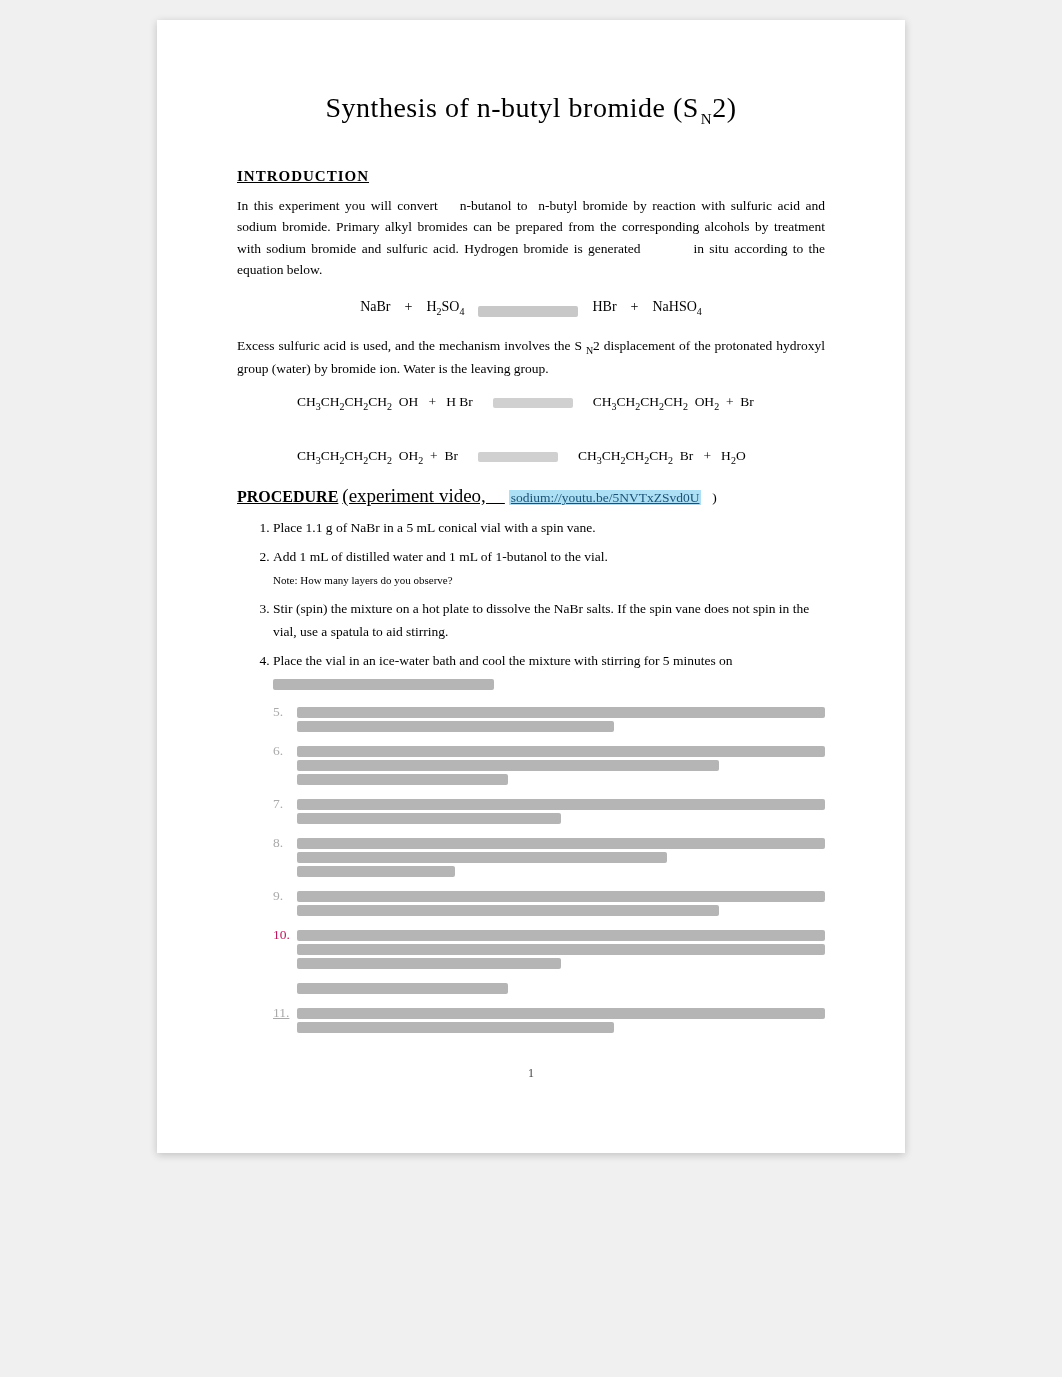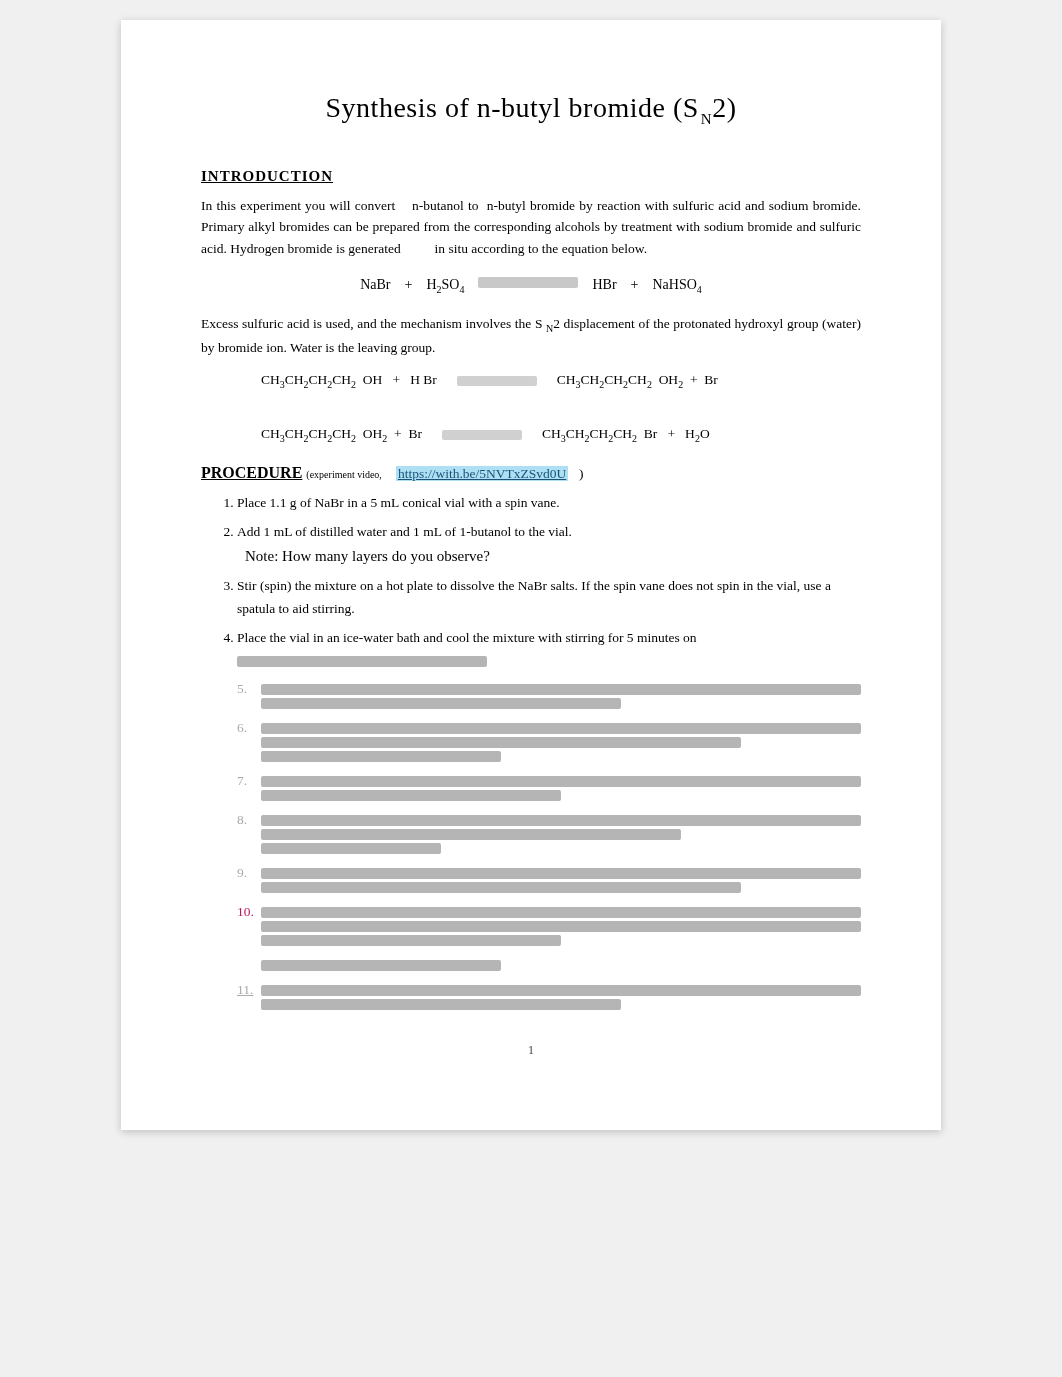--- a/index.html
+++ b/index.html
@@ -6,21 +6,21 @@
 
     body {
       background: #f0f0f0;
       font-family: 'Times New Roman', Times, serif;
       display: flex;
       justify-content: center;
       padding: 20px;
     }
 
     .page {
-      width: 820px;
+      width: 748px;
       min-height: 1060px;
       background: #ffffff;
       padding: 72px 80px 72px 80px;
       box-shadow: 0 2px 8px rgba(0,0,0,0.2);
       position: relative;
     }
 
     .page-title {
       text-align: center;
       font-size: 28px;
@@ -88,34 +88,34 @@
       padding-left: 36px;
       font-size: 13.5px;
       line-height: 1.7;
     }
 
     .procedure-list li {
       margin-bottom: 6px;
     }
 
     .procedure-note {
-      margin-left: 8px;
-      font-size: 15px;
+      margin-left: 0;
+      font-size: 11px;
     }
 
     .sn2-subscript {
       font-size: 15px;
       vertical-align: sub;
       margin-left: 2px;
     }
 
     .equation-center {
       display: flex;
       justify-content: center;
-      align-items: flex-start;
+      align-items: flex-end;
       gap: 14px;
       margin: 18px 0;
       font-size: 14px;
     }
 
     .eq-arrow {
       display: inline-block;
       width: 100px;
       height: 11px;
       background: #c8c8c8;
@@ -209,22 +209,22 @@
     <div class="reaction-row">
       <span>CH<sub class="sub">3</sub>CH<sub class="sub">2</sub>CH<sub class="sub">2</sub>CH<sub class="sub">2</sub>&nbsp; OH<sub class="sub">2</sub> &nbsp;+ &nbsp;Br</span>
       <span class="arrow-placeholder"></span>
       <span>CH<sub class="sub">3</sub>CH<sub class="sub">2</sub>CH<sub class="sub">2</sub>CH<sub class="sub">2</sub>&nbsp; Br &nbsp; + &nbsp; H<sub class="sub">2</sub>O</span>
     </div>
   </div>
 
   <div class="procedure-section">
     <div style="margin-bottom:10px;">
       <span class="procedure-header" style="display:inline; text-decoration:underline; font-weight:bold; font-size:16px;">PROCEDURE</span>
-      <span style="font-size:10px;"> (experiment video, &nbsp;&nbsp;&nbsp;</span>
-      <a href="#" class="highlighted-link">https://with.be/5NVTxZSvd0U</a>
+      <span style="font-size:19px;text-decoration:underline;"> (experiment video, &nbsp;&nbsp;&nbsp;</span>
+      <a href="#" class="highlighted-link">sodium://youtu.be/5NVTxZSvd0U</a>
       <span style="font-size:13.5px;"> &nbsp;&nbsp;)</span>
     </div>
 
     <ol class="procedure-list">
       <li>Place 1.1 g of NaBr in a 5 mL conical vial with a spin vane.</li>
       <li>
         Add 1 mL of distilled water and 1 mL of 1-butanol to the vial.<br>
         <span class="procedure-note">Note: How many layers do you observe?</span>
       </li>
       <li>Stir (spin) the mixture on a hot plate to dissolve the NaBr salts. If the spin vane does not spin in the vial, use a spatula to aid stirring.</li>

